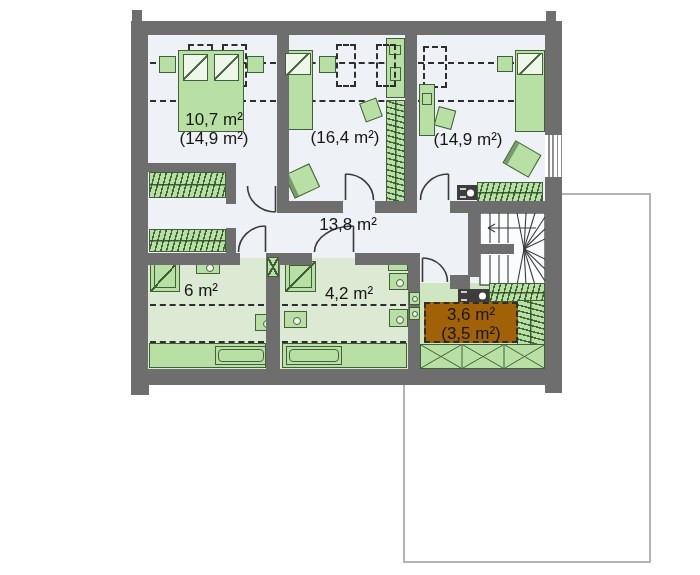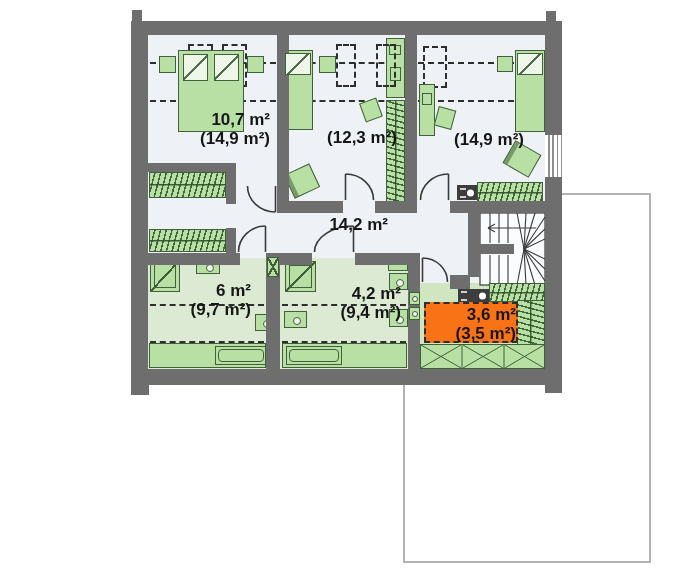--- a/index.html
+++ b/index.html
@@ -12,21 +12,21 @@
   .hang{background-color:#b9e0a4;border:1px solid #41603a;z-index:2;
         background-image:repeating-linear-gradient(105deg,transparent 0 4px,rgba(45,80,40,.85) 4px 5.5px),
                          linear-gradient(rgba(45,80,40,.9),rgba(45,80,40,.9));
         background-size:100% 100%,100% 1.5px;background-position:0 0,0 50%;background-repeat:repeat,no-repeat}
   .hangv{background-color:#b9e0a4;border:1px solid #41603a;z-index:2;
         background-image:repeating-linear-gradient(15deg,transparent 0 4px,rgba(45,80,40,.85) 4px 5.5px),
                          linear-gradient(rgba(45,80,40,.9),rgba(45,80,40,.9));
         background-size:100% 100%,1.5px 100%;background-position:0 0,50% 0;background-repeat:repeat,no-repeat}
   .dashH{border-top:2px dashed #2e2e2e;height:0!important;z-index:2}
   .dashbox{border:2px dashed #2e2e2e;z-index:2}
-  .lbl{z-index:5;font-weight:bold;font-size:17px;line-height:19px;color:#161616;text-align:right;white-space:nowrap}
+  .lbl{z-index:5;font-weight:normal;font-size:17px;line-height:19px;color:#161616;text-align:center;white-space:nowrap}
   .lbl span{display:block}
   .door{z-index:3;overflow:visible}
   .door line,.door path{stroke:#3a3a3a;stroke-width:1.6;fill:none}
   .inner{position:absolute;border:1px solid #41603a;box-sizing:border-box}
   .dot{position:absolute;width:6px;height:6px;border:1px solid #41603a;border-radius:50%;background:#eff6ea}
   .appl{background:#3d3d3d;z-index:4}
   .appl .circ{position:absolute;right:3px;top:50%;transform:translateY(-50%);width:7px;height:7px;border-radius:50%;background:#fff}
   .appl .bars{position:absolute;left:3px;top:50%;transform:translateY(-50%);width:6px;height:6px;border-top:2px solid #cfcfcf;border-bottom:2px solid #cfcfcf}
   .pillow{background:#eff6ea;border:1px solid #41603a;z-index:3;
         background-image:linear-gradient(135deg,transparent 0 47%,rgba(65,96,58,.9) 47% 53%,transparent 53%)}
@@ -239,37 +239,35 @@
   <svg class="abs door" style="left:421px;top:256px;width:28px;height:27px" viewBox="0 0 28 27">
     <line x1="1.5" y1="26" x2="1.5" y2="2"></line>
       <path d="M1.5,2 A25,24 0 0 1 26.5,26"></path>
   </svg>
 
   <div class="abs lbl" style="left:158px;top:110px;width:112px">
     <span>10,7 m²</span>
     <span>(14,9 m²)</span>
   </div>
   <div class="abs lbl" style="left:293px;top:128px;width:104px">
-    <span>(12,3 m²)</span>
+    <span>(16,4 m²)</span>
   </div>
   <div class="abs lbl" style="left:412px;top:130px;width:112px">
     <span>(14,9 m²)</span>
   </div>
   <div class="abs lbl" style="left:308px;top:215px;width:80px">
-    <span>14,2 m²</span>
+    <span>13,8 m²</span>
   </div>
   <div class="abs lbl" style="left:151px;top:281px;width:100px">
     <span>6 m²</span>
-    <span>(9,7 m²)</span>
   </div>
   <div class="abs lbl" style="left:297px;top:284px;width:104px">
     <span>4,2 m²</span>
-    <span>(9,4 m²)</span>
-  </div>
-  <div class="abs" style="left:424px;top:302px;width:94px;height:41px;background:#f97316;border:2px dashed #2e2e2e;z-index:4">
+  </div>
+  <div class="abs" style="left:424px;top:302px;width:94px;height:41px;background:#a16207;border:2px dashed #2e2e2e;z-index:4">
     <div class="abs lbl" style="left:0;top:1px;width:90px">
       <span>3,6 m²</span>
       <span>(3,5 m²)</span>
     </div>
   </div>
 
   <div class="abs wall" style="left:131px;top:385px;width:18px;height:10px"></div>
   <div class="abs wall" style="left:546px;top:385px;width:16px;height:8px"></div>
 
 </div>

